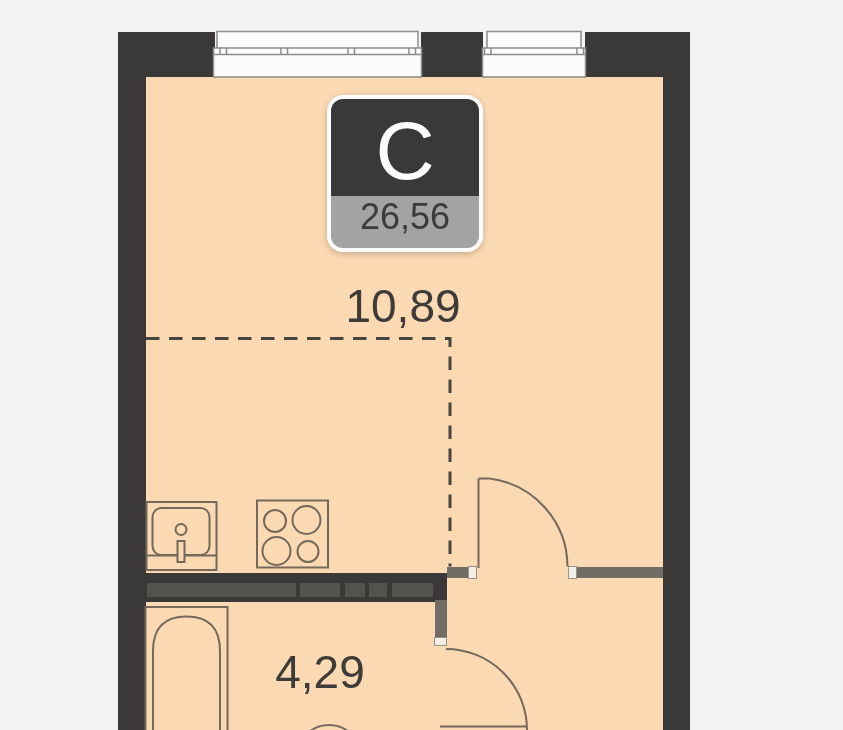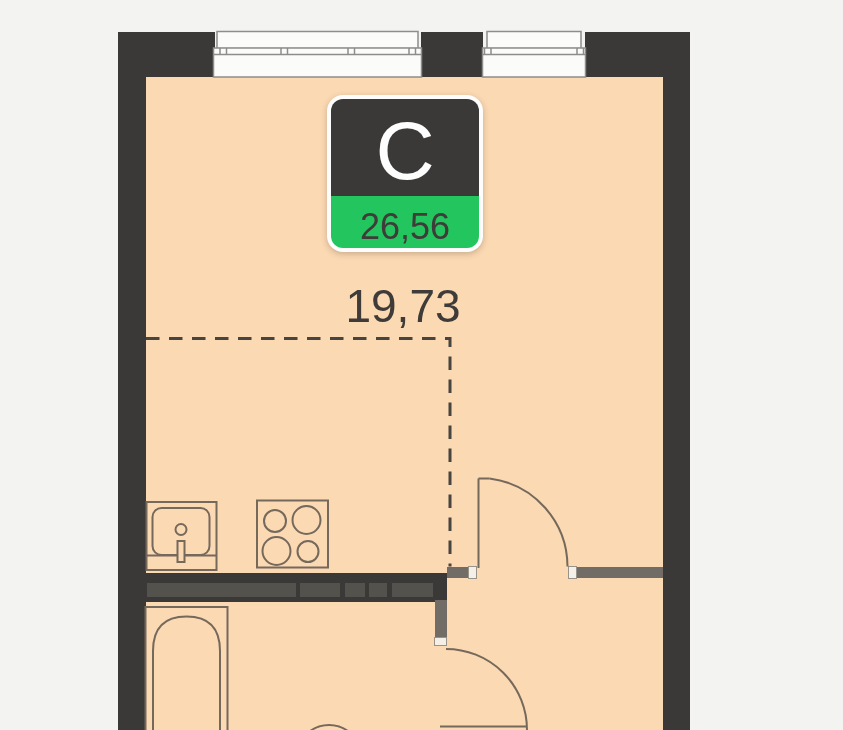--- a/index.html
+++ b/index.html
@@ -27,21 +27,21 @@
   .jamb2{left:568px;top:566px;width:9px;height:13px;}
   .jamb3{left:434px;top:637px;width:13px;height:9px;}
   svg.overlay{position:absolute;left:0;top:0;width:843px;height:730px;pointer-events:none;}
   .badge{left:327px;top:95px;width:156px;height:157px;background:#fdfdfd;
          border-radius:16px;padding:4px;box-sizing:border-box;
          box-shadow:0 2px 6px rgba(60,40,20,.25);}
   .badge-inner{width:100%;height:100%;border-radius:12px;overflow:hidden;
                display:flex;flex-direction:column;}
   .badge-top{flex:1;background:#3a3937;display:flex;align-items:center;justify-content:center;}
   .badge-letter{color:#fdfdfd;font-size:82px;line-height:1;transform:translateY(3px);}
-  .badge-bottom{height:52px;background:#22c55e;display:flex;align-items:flex-end;justify-content:center;}
+  .badge-bottom{height:52px;background:#a3a3a3;display:flex;align-items:flex-start;justify-content:center;}
   .badge-total{color:#3e3b38;font-size:36px;}
   .area-label{position:absolute;transform:translate(-50%,-50%);color:#3e3b38;
               font-size:46px;white-space:nowrap;}
   .lbl-living{left:403px;top:306px;}
   .lbl-kitchen{left:297px;top:430px;}
   .lbl-bathroom{left:320px;top:672px;}
   .lbl-hallway{left:588px;top:676px;}
 </style>
 </head>
 <body>
@@ -137,15 +137,16 @@
     <div class="badge-inner">
       <div class="badge-top">
         <span class="badge-letter">С</span>
       </div>
       <div class="badge-bottom">
         <span class="badge-total">26,56</span>
       </div>
     </div>
   </div>
 
-  <div class="area-label lbl-living">19,73</div>
+  <div class="area-label lbl-living">10,89</div>
+  <div class="area-label lbl-bathroom">4,29</div>
 
 </div>
 
 </body></html>

